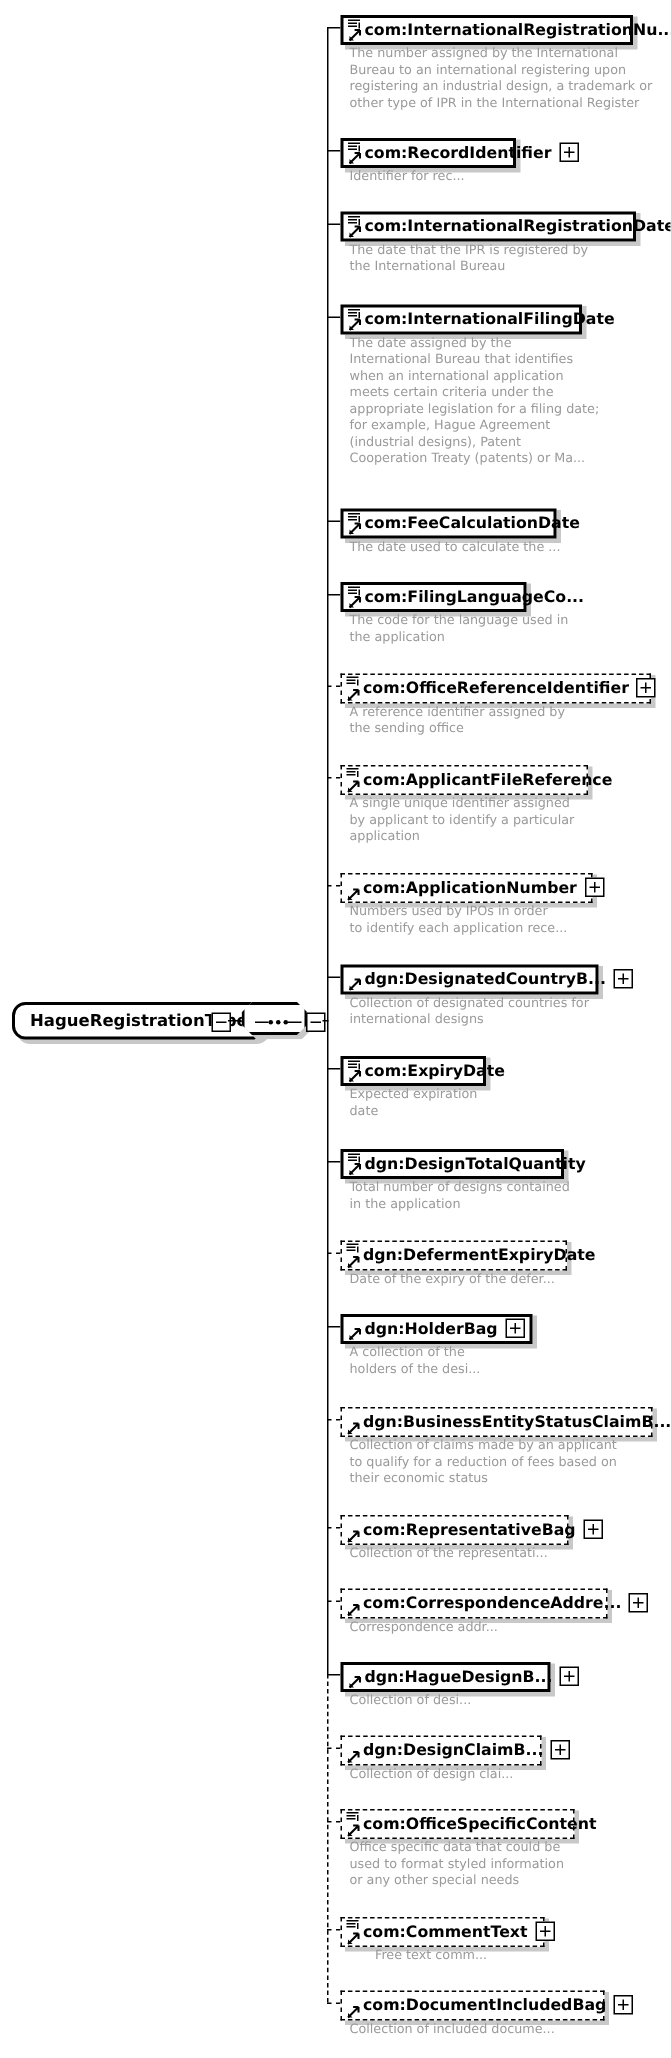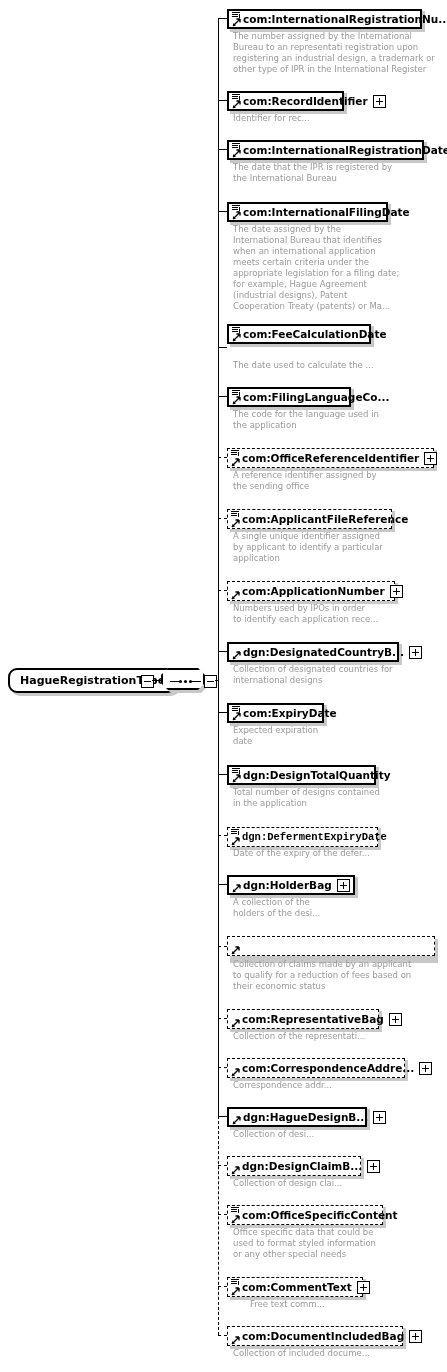--- a/index.html
+++ b/index.html
@@ -175,21 +175,21 @@
               <i></i>
               <i></i>
               <i></i>
             </span><span class="arrow-ico">
               <svg width="9" height="9" viewBox="0 0 9 9">
                 <path d="M1 8 L8 1 M8 1 L4.4 1 M8 1 L8 4.6" stroke="#000" stroke-width="1.4" fill="none"></path>
                 <path d="M1 8 L1 5 L4 8 Z" fill="#000"></path>
               </svg>
             </span><span>com:InternationalRegistrationNu...</span></span></span></div>
       <div class="desc" style="top: 31px;">The number assigned by the International
-Bureau to an representati registration upon
+Bureau to an international registering upon
 registering an industrial design, a trademark or
 other type of IPR in the International Register</div>
       <div class="node" style="top: 90px;"><span class="ewrap"><span class="eshadow"></span><span class="ebox" style="width: 117px;"><span class="lines-ico">
               <i></i>
               <i></i>
               <i></i>
               <i></i>
             </span><span class="arrow-ico">
               <svg width="9" height="9" viewBox="0 0 9 9">
                 <path d="M1 8 L8 1 M8 1 L4.4 1 M8 1 L8 4.6" stroke="#000" stroke-width="1.4" fill="none"></path>
@@ -222,21 +222,21 @@
               </svg>
             </span><span>com:InternationalFilingDate</span></span></span></div>
       <div class="desc" style="top: 224px;">The date assigned by the
 International Bureau that identifies
 when an international application
 meets certain criteria under the
 appropriate legislation for a filing date;
 for example, Hague Agreement
 (industrial designs), Patent
 Cooperation Treaty (patents) or Ma...</div>
-      <div class="node" style="top: 323px;"><span class="ewrap"><span class="eshadow"></span><span class="ebox" style="width: 144px;"><span class="lines-ico">
+      <div class="node" style="top: 337px;"><span class="ewrap"><span class="eshadow"></span><span class="ebox" style="width: 144px;"><span class="lines-ico">
               <i></i>
               <i></i>
               <i></i>
               <i></i>
             </span><span class="arrow-ico">
               <svg width="9" height="9" viewBox="0 0 9 9">
                 <path d="M1 8 L8 1 M8 1 L4.4 1 M8 1 L8 4.6" stroke="#000" stroke-width="1.4" fill="none"></path>
                 <path d="M1 8 L1 5 L4 8 Z" fill="#000"></path>
               </svg>
             </span><span>com:FeeCalculationDate</span></span></span></div>
@@ -316,21 +316,21 @@
               <i></i>
               <i></i>
             </span><span class="arrow-ico">
               <svg width="9" height="9" viewBox="0 0 9 9">
                 <path d="M1 8 L8 1 M8 1 L4.4 1 M8 1 L8 4.6" stroke="#000" stroke-width="1.4" fill="none"></path>
                 <path d="M1 8 L1 5 L4 8 Z" fill="#000"></path>
               </svg>
             </span><span>dgn:DesignTotalQuantity</span></span></span></div>
       <div class="desc" style="top: 787px;">Total number of designs contained
 in the application</div>
-      <div class="node" style="top: 825px;"><span class="ewrap"><span class="eshadow"></span><span class="ebox optional" style="width: 151px; font-family: Liberation Mono, monospace;"><span class="lines-ico">
+      <div class="node" style="top: 825px;"><span class="ewrap"><span class="eshadow"></span><span class="ebox optional" style="width: 151px;"><span class="lines-ico">
               <i></i>
               <i></i>
               <i></i>
               <i></i>
             </span><span class="arrow-ico">
               <svg width="9" height="9" viewBox="0 0 9 9">
                 <path d="M1 8 L8 1 M8 1 L4.4 1 M8 1 L8 4.6" stroke="#000" stroke-width="1.4" fill="none"></path>
                 <path d="M1 8 L1 5 L4 8 Z" fill="#000"></path>
               </svg>
             </span><span>dgn:DefermentExpiryDate</span></span></span></div>
@@ -341,21 +341,21 @@
                 <path d="M1 8 L1 5 L4 8 Z" fill="#000"></path>
               </svg>
             </span><span>dgn:HolderBag</span><span class="plus-attach"></span></span></span></div>
       <div class="desc" style="top: 897px;">A collection of the
 holders of the desi...</div>
       <div class="node" style="top: 936px;"><span class="ewrap"><span class="eshadow"></span><span class="ebox optional" style="width: 208px;"><span class="arrow-ico">
               <svg width="9" height="9" viewBox="0 0 9 9">
                 <path d="M1 8 L8 1 M8 1 L4.4 1 M8 1 L8 4.6" stroke="#000" stroke-width="1.4" fill="none"></path>
                 <path d="M1 8 L1 5 L4 8 Z" fill="#000"></path>
               </svg>
-            </span></span></span></div>
+            </span><span>dgn:BusinessEntityStatusClaimB...</span></span></span></div>
       <div class="desc" style="top: 959px;">Collection of claims made by an applicant
 to qualify for a reduction of fees based on
 their economic status</div>
       <div class="node" style="top: 1008px; text-align: center;"><span class="ewrap"><span class="eshadow"></span><span class="ebox optional" style="width: 152px;"><span class="arrow-ico">
               <svg width="9" height="9" viewBox="0 0 9 9">
                 <path d="M1 8 L8 1 M8 1 L4.4 1 M8 1 L8 4.6" stroke="#000" stroke-width="1.4" fill="none"></path>
                 <path d="M1 8 L1 5 L4 8 Z" fill="#000"></path>
               </svg>
             </span><span>com:RepresentativeBag</span><span class="plus-attach"></span></span></span></div>
       <div class="desc" style="top: 1031px;">Collection of the representati...</div>

